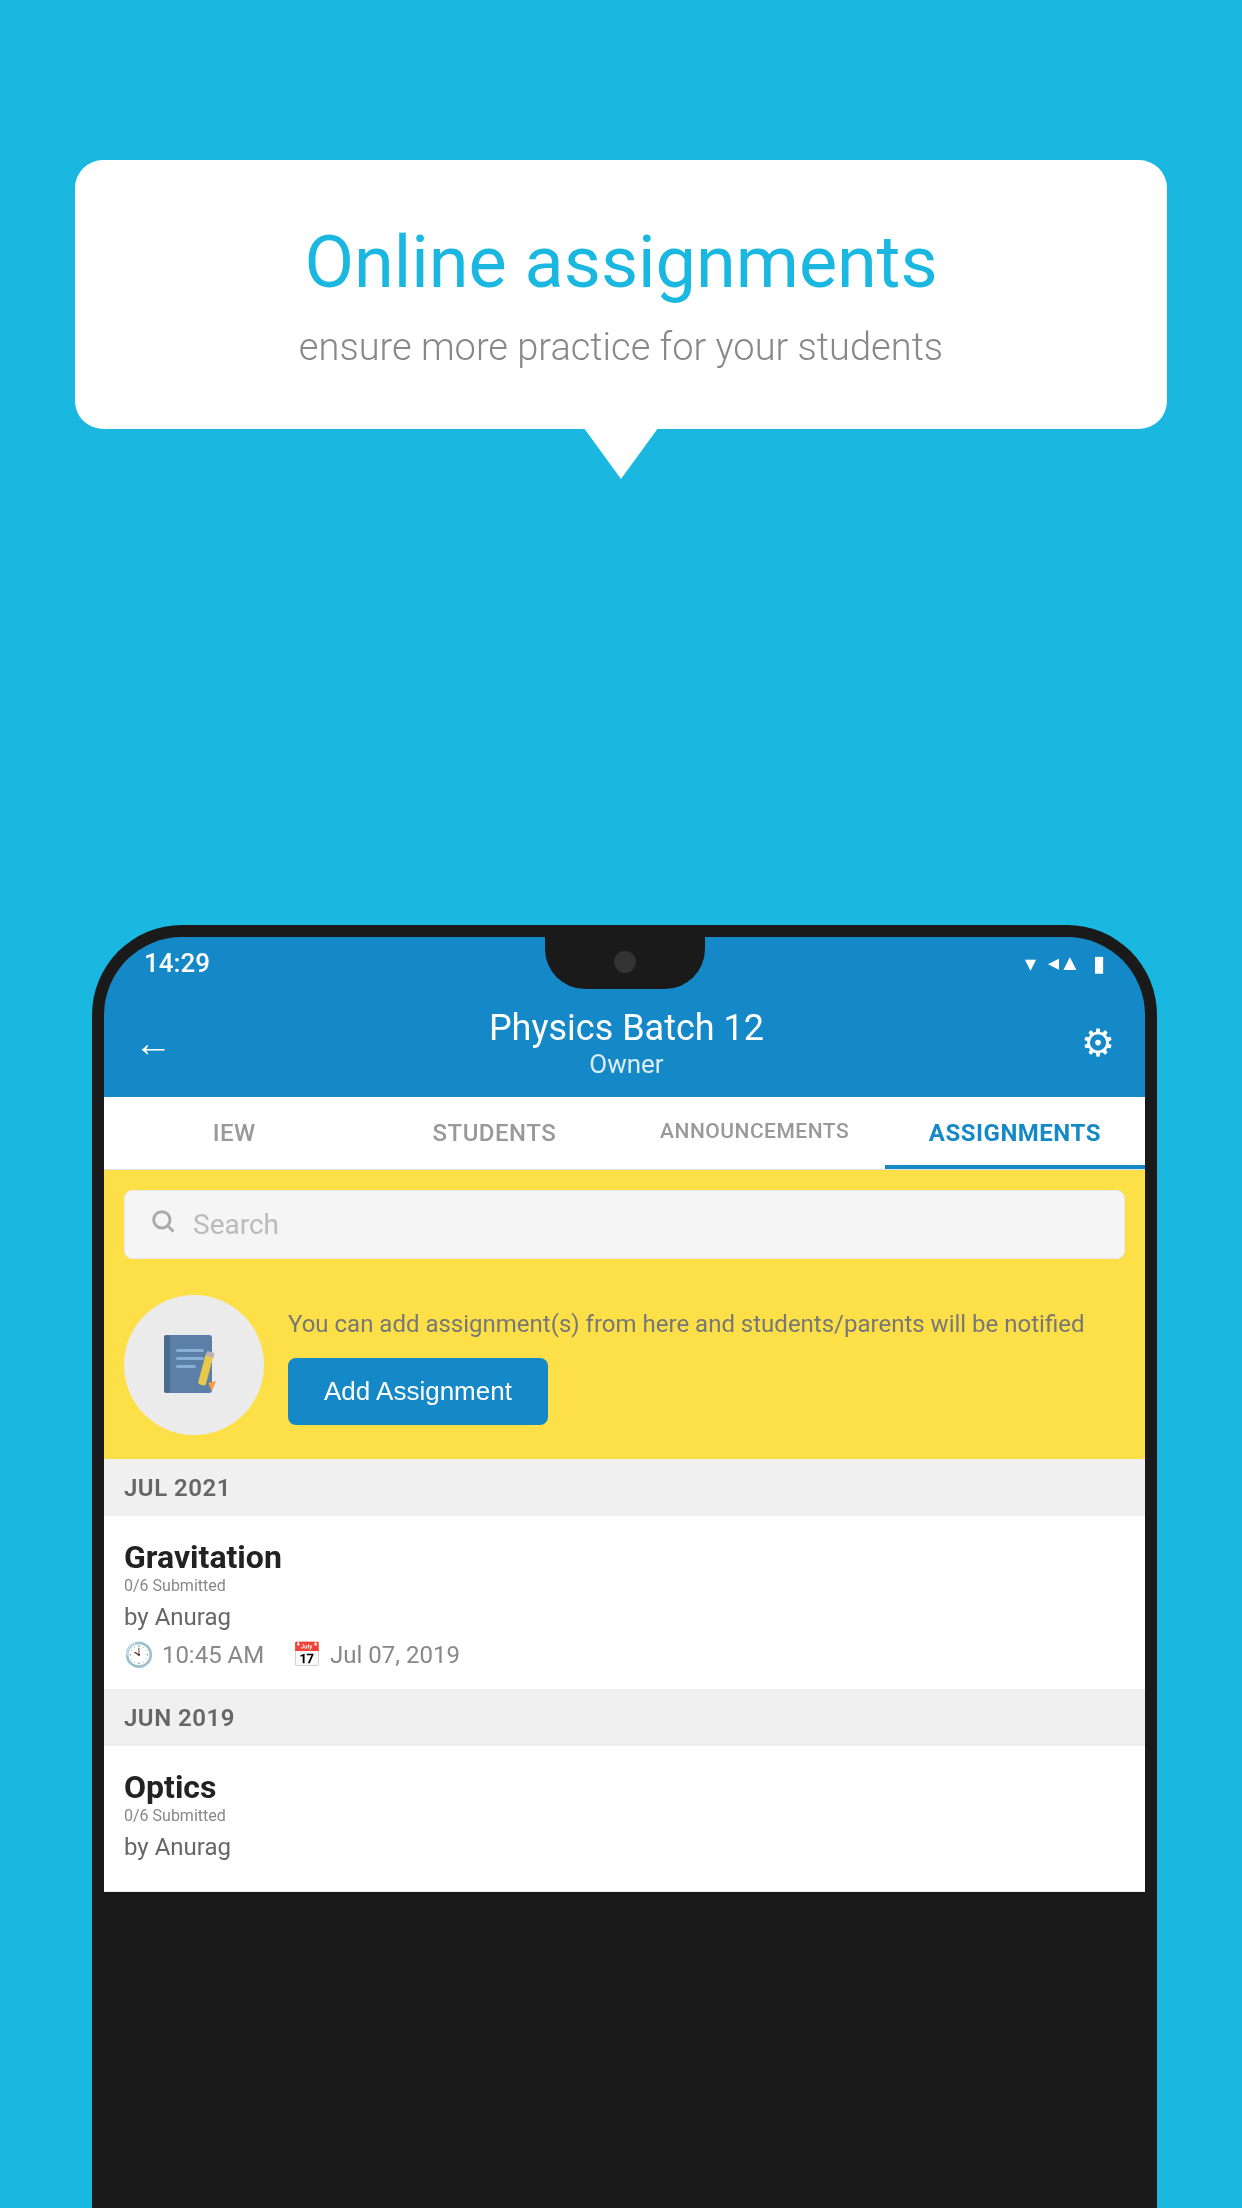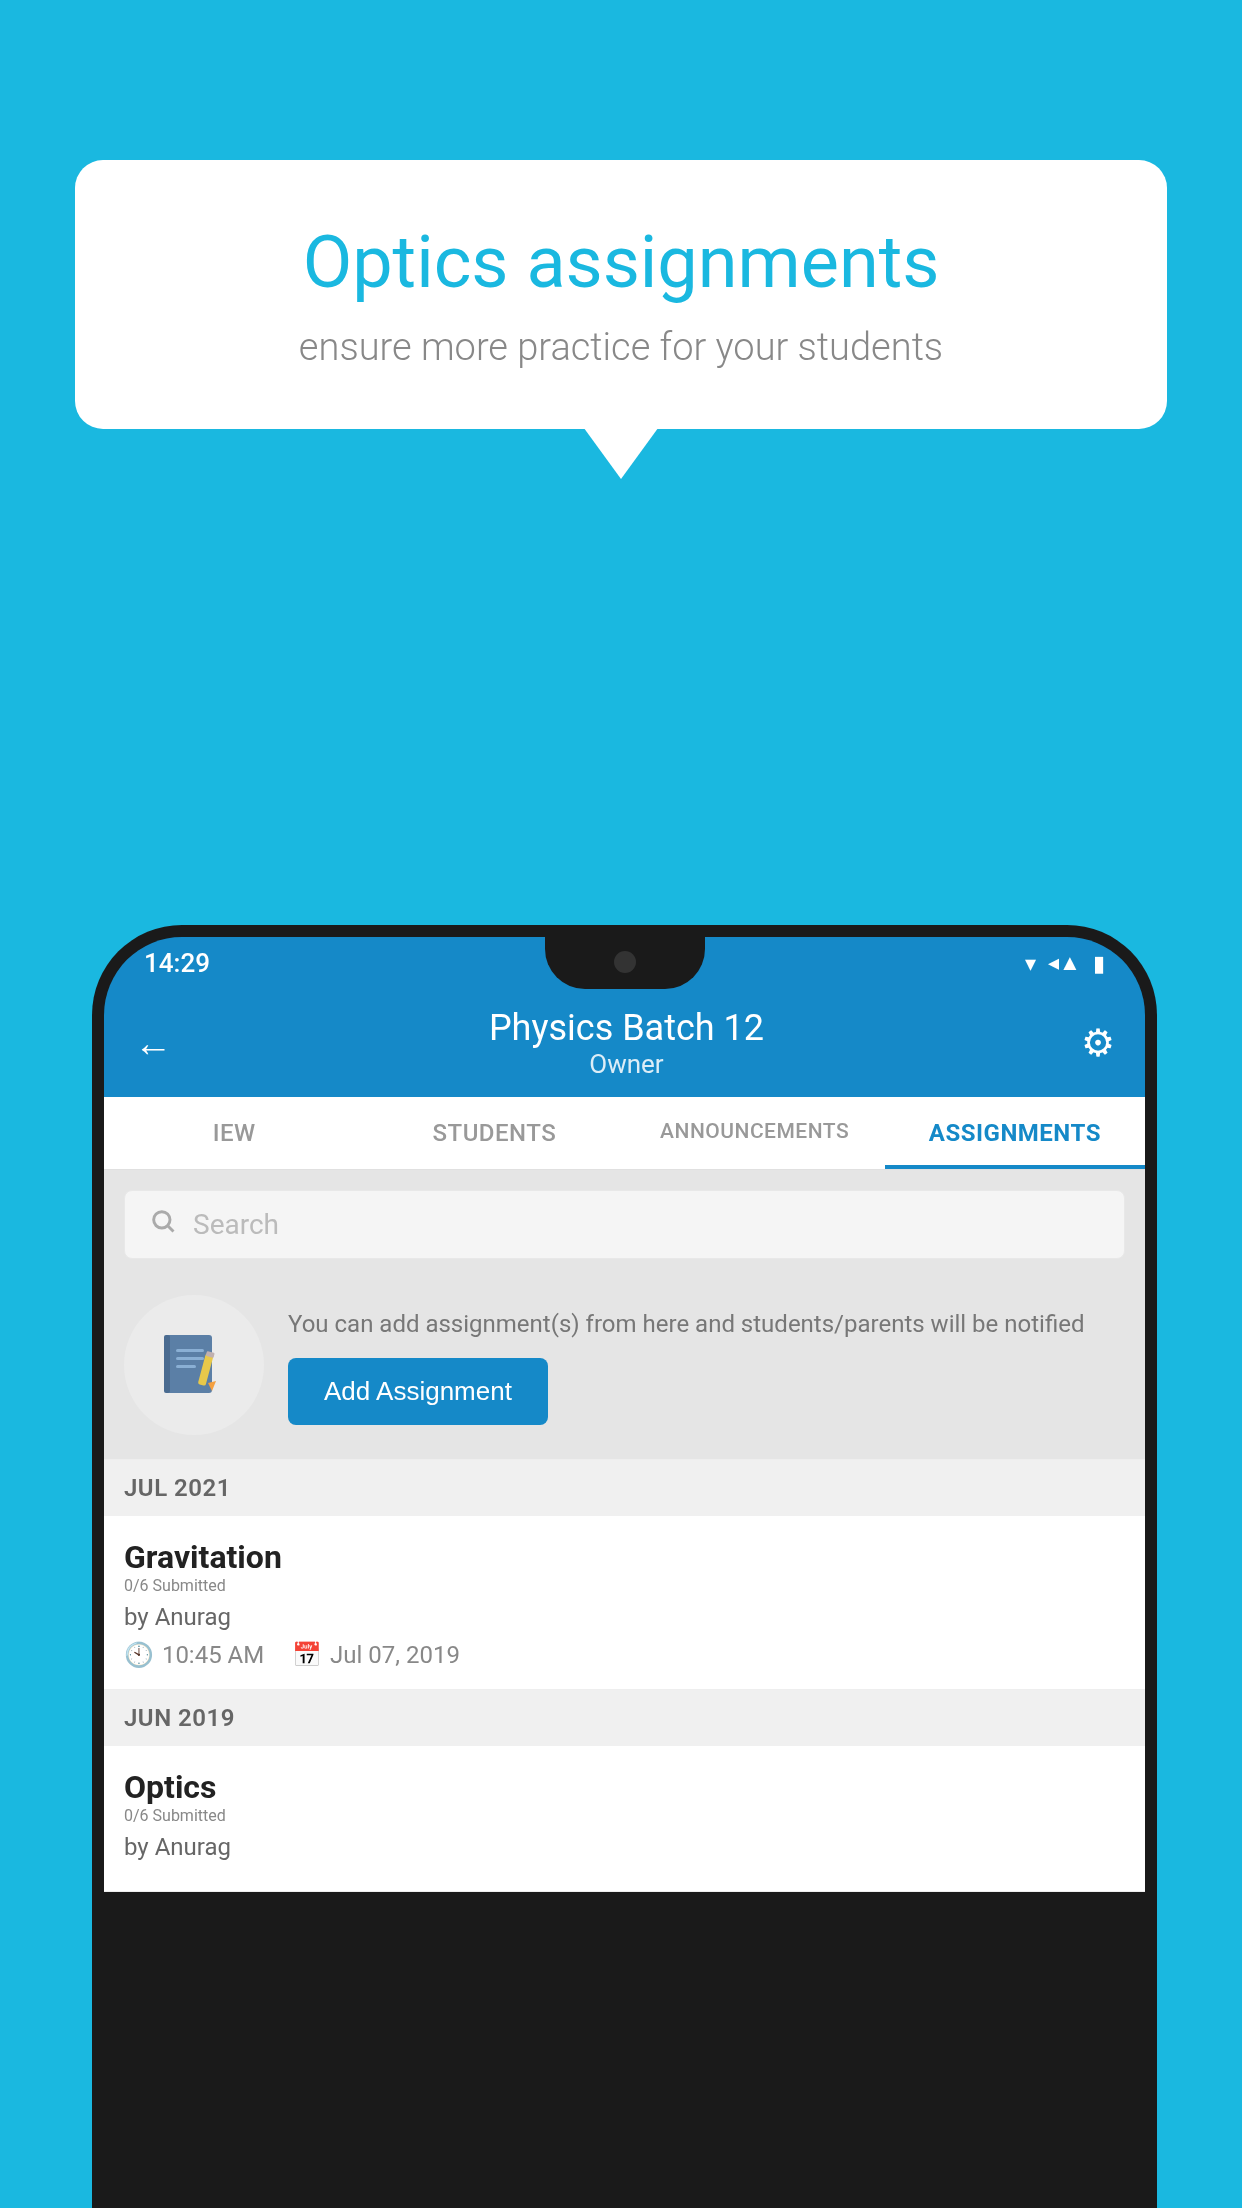--- a/index.html
+++ b/index.html
@@ -176,21 +176,21 @@
       position: absolute;
       bottom: 0;
       left: 0;
       right: 0;
       height: 4px;
       background: #1589c8;
     }
 
     
     .screen-content {
-      background: #e5e5e5;
+      background: #fde047;
       flex: 1;
       overflow: hidden;
     }
 
     
     .search-bar {
       margin: 20px 20px 16px;
       background: #f5f5f5;
       border-radius: 8px;
       display: flex;
@@ -304,21 +304,21 @@
     .notebook-svg {
       width: 80px;
       height: 80px;
     }
   </style>
 </head>
 <body>
 
 <div class="speech-bubble-container">
   <div class="speech-bubble">
-    <div class="bubble-title">Optics assignments</div>
+    <div class="bubble-title">Online assignments</div>
     <div class="bubble-subtitle">ensure more practice for your students</div>
   </div>
 </div>
 
 <div class="phone-frame">
   <div class="phone-inner">
 
     <div class="notch">
       <div class="notch-camera"></div>
     </div>

